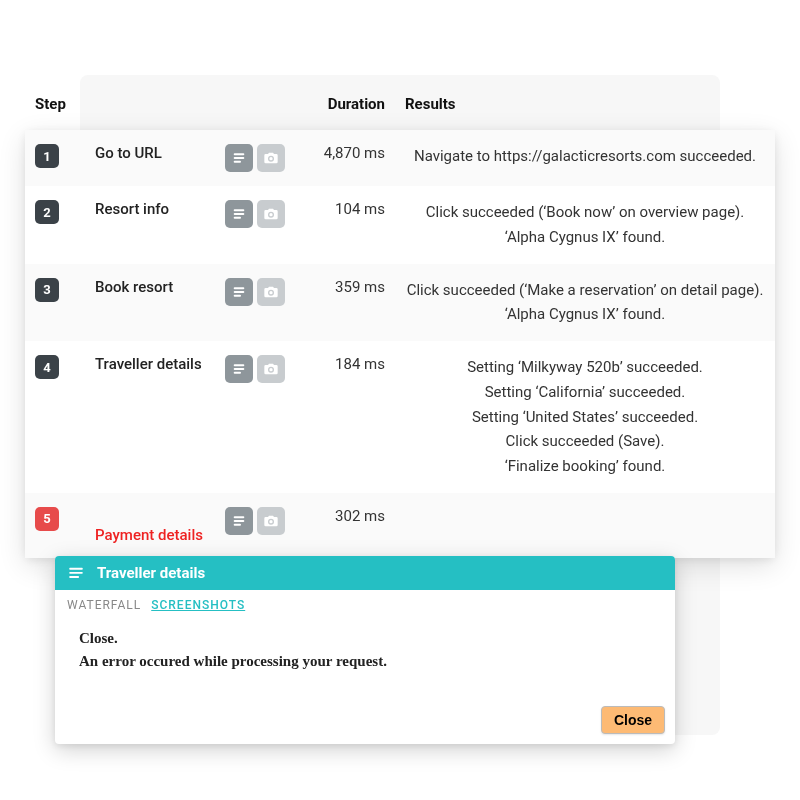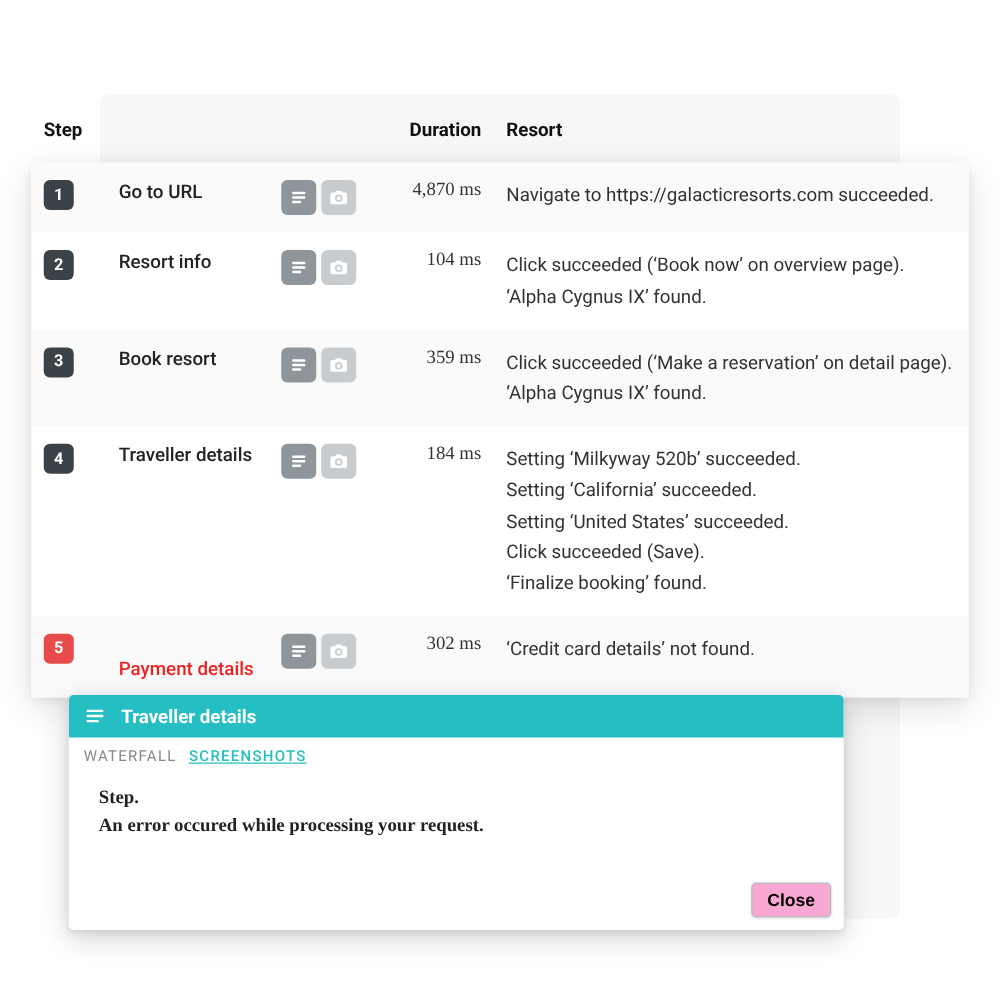--- a/index.html
+++ b/index.html
@@ -75,22 +75,22 @@
     border-radius: 5px;
     background: #8e969b;
     display: inline-flex;
     align-items: center;
     justify-content: center;
     cursor: pointer;
     margin-right: 4px;
   }
   .icon-btn.light { background: #c8cccf; }
   .icon-btn svg { width: 16px; height: 16px; fill: #fff; }
-  .dur-cell { text-align: right; padding-right: 20px; color: #333; font-family: Liberation Serif, serif; }
-  .res-cell { color: #333; line-height: 1.65; }
+  .dur-cell { text-align: right; padding-right: 20px; color: #333; }
+  .res-cell { color: #333; line-height: 1.65; text-align: center; }
   .res-line { display: block; }
 
   .panel {
     position: absolute;
     left: 55px;
     top: 556px;
     width: 620px;
     background: #fff;
     border-radius: 4px;
     box-shadow: 0 6px 22px rgba(0,0,0,0.18), 0 2px 6px rgba(0,0,0,0.08);
@@ -119,41 +119,41 @@
     font-size: 15px;
   }
   .panel-body .err-title { font-weight: 700; margin-bottom: 6px; }
   .panel-body .err-msg { font-weight: 700; }
   .panel-footer {
     display: flex;
     justify-content: flex-end;
     padding: 8px 10px 10px 10px;
   }
   .close-btn {
-    background: #f9a8d4;
+    background: #fdba74;
     border: 1px solid #bbb;
     border-radius: 4px;
     padding: 5px 12px;
     font-size: 14px;
     font-weight: 600;
     box-shadow: 0 1px 2px rgba(0,0,0,0.1);
     cursor: pointer;
   }
 </style>
 </head>
 <body>
 
 <div class="backdrop"></div>
 
 <div class="thead">
   <div class="col-step">Step</div>
   <div class="col-name"></div>
   <div class="col-icons"></div>
   <div class="col-dur">Duration</div>
-  <div class="col-res">Resort</div>
+  <div class="col-res">Results</div>
 </div>
 
 <div class="table-wrap" id="rows">
     <div class="row alt">
       <div class="col-step"><span class="step-badge">1</span></div>
       <div class="col-name name-cell">Go to URL</div>
       <div class="col-icons"><span class="icon-btn">
           <svg viewBox="0 0 24 24">
             <rect x="4" y="5" width="16" height="3" rx="1.5"></rect>
             <rect x="4" y="10.5" width="16" height="3" rx="1.5"></rect>
@@ -240,41 +240,38 @@
             <rect x="4" y="5" width="16" height="3" rx="1.5"></rect>
             <rect x="4" y="10.5" width="16" height="3" rx="1.5"></rect>
             <rect x="4" y="16" width="11" height="3" rx="1.5"></rect>
           </svg>
         </span><span class="icon-btn light">
           <svg viewBox="0 0 24 24">
             <path d="M9 4l-1.5 2H4a2 2 0 0 0-2 2v10a2 2 0 0 0 2 2h16a2 2 0 0 0 2-2V8a2 2 0 0 0-2-2h-3.5L15 4H9zm3 4.5a4.5 4.5 0 1 1 0 9 4.5 4.5 0 0 1 0-9zm0 2a2.5 2.5 0 1 0 0 5 2.5 2.5 0 0 0 0-5z"></path>
           </svg>
         </span></div>
       <div class="col-dur dur-cell">302 ms</div>
-      <div class="col-res res-cell">
-        <span class="res-line">‘Credit card details’ not found.</span>
-      </div>
     </div>
   </div>
 
 <div class="panel">
   <div class="panel-header">
     <span class="menu-ic">
       <svg viewBox="0 0 24 24" width="18" height="18" fill="#fff">
           <rect x="3" y="5" width="18" height="2.5" rx="1"></rect>
           <rect x="3" y="10.5" width="18" height="2.5" rx="1"></rect>
           <rect x="3" y="16" width="13" height="2.5" rx="1"></rect>
         </svg>
     </span>
     <span>Traveller details</span>
   </div>
   <div class="panel-tabs">
     <span class="tab-plain">WATERFALL</span>
     <span class="tab-active">SCREENSHOTS</span>
   </div>
   <div class="panel-body">
-    <div class="err-title">Step.</div>
+    <div class="err-title">Close.</div>
     <div class="err-msg">An error occured while processing your request.</div>
   </div>
   <div class="panel-footer">
     <button class="close-btn">Close</button>
   </div>
 </div>
 
 </body></html>

